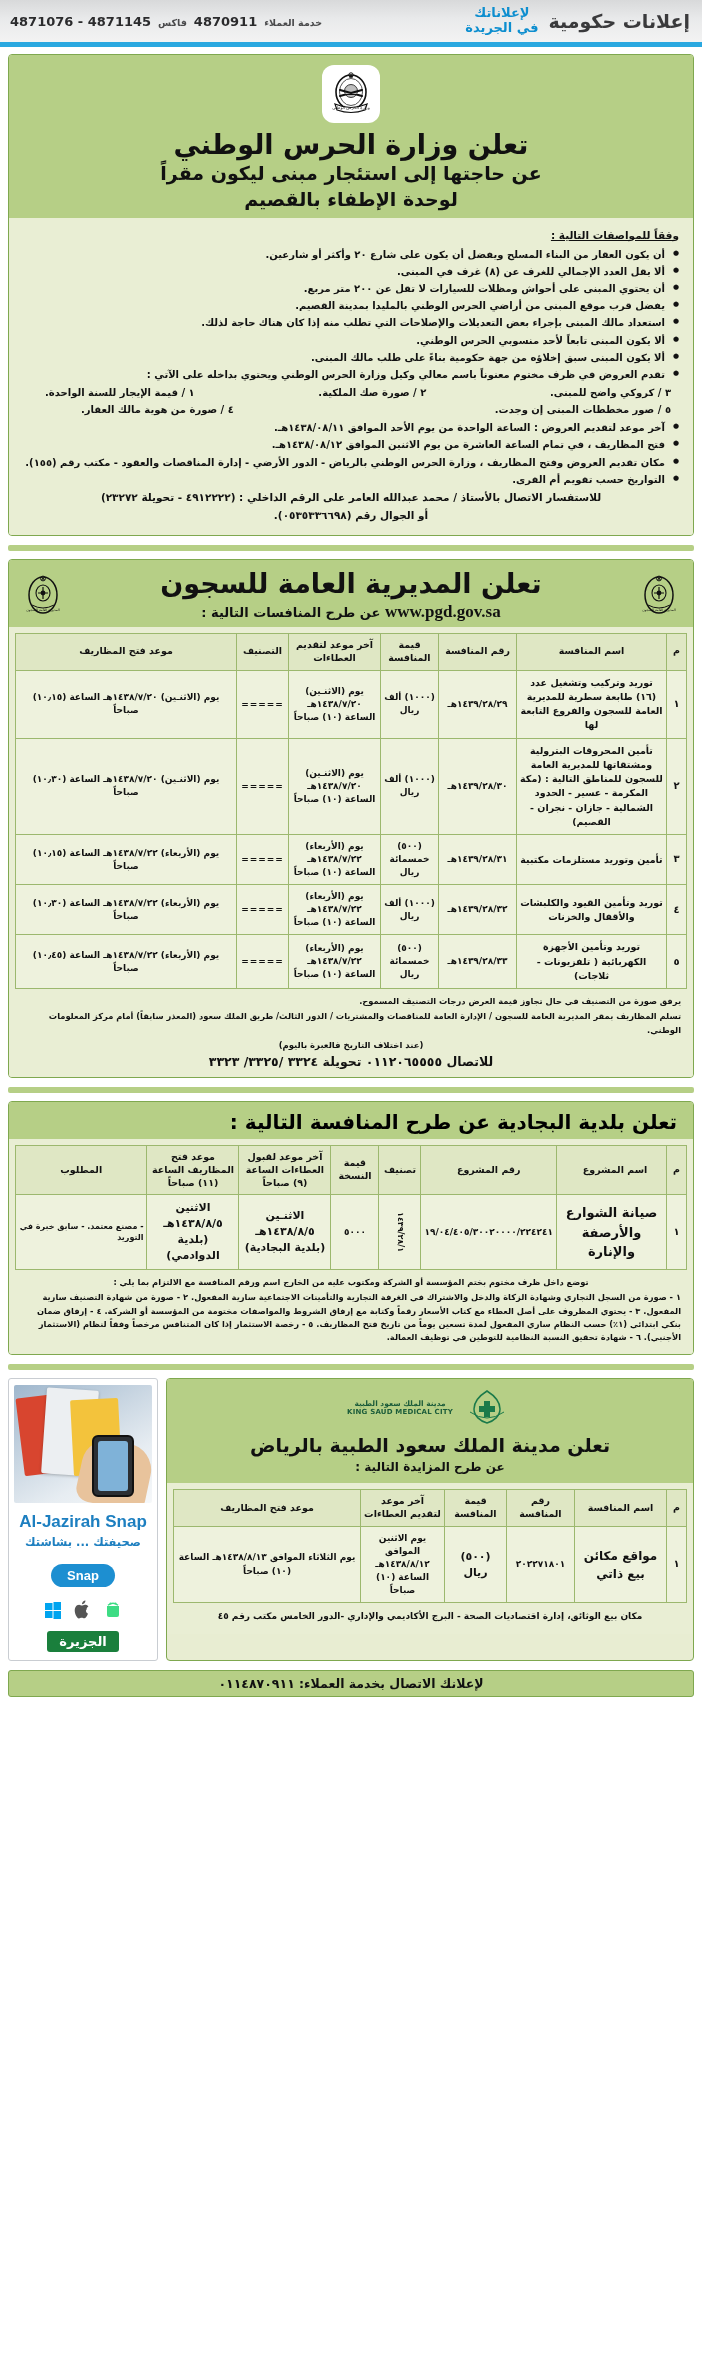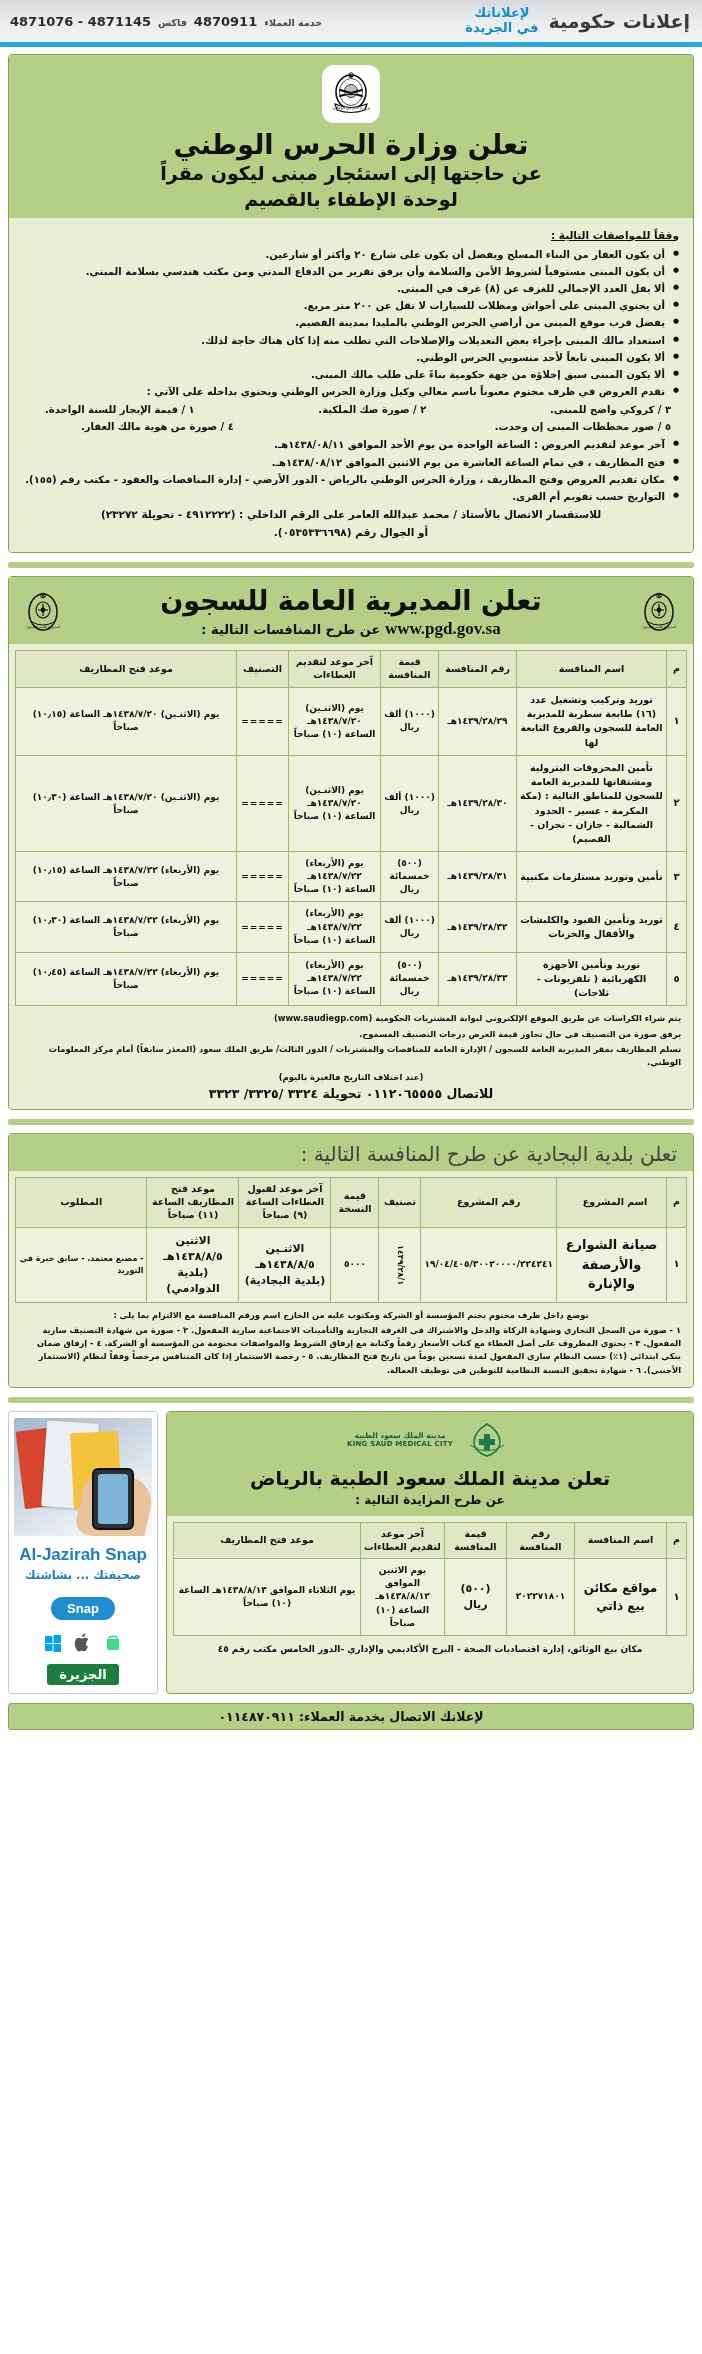--- a/index.html
+++ b/index.html
@@ -148,21 +148,21 @@
 
   
   .head-3col { display: flex; align-items: center; justify-content: space-between; gap: 6px; }
   .crest-sm { width: 48px; height: 48px; flex: 0 0 48px; display:flex; align-items:center; justify-content:center;}
   .head-center { flex: 1 1 auto; text-align: center; }
   .url { font-family: "Liberation Serif", serif; font-size: 17px; font-weight: bold; color:#111; }
   .head-sub { font-size: 13px; font-weight: bold; color: #111; margin-top: 2px; }
   .head-sub .url { vertical-align: baseline; }
 
   
-  .title-line-3 { font-size: 20px; font-weight: normal; color: #404040; text-align: right; padding-right: 6px;}
+  .title-line-3 { font-size: 20px; font-weight: bold; color: #000000; text-align: right; padding-right: 6px;}
 
   
   .ksmc-wrap { display: flex; gap: 8px; margin: 0 8px 9px 8px; align-items: stretch; }
   .ksmc-main { flex: 1 1 auto; border: 1px solid #7fa84f; border-radius: 4px; background: #e8edd2; overflow: hidden;}
   .ksmc-side {
     flex: 0 0 150px; border: 1px solid #c9cdd2; border-radius: 3px; background: #fff;
     display: flex; flex-direction: column; align-items: center; padding: 6px 5px 8px 5px;
   }
   .side-photo {
     width: 100%; height: 118px; border-radius: 2px;
@@ -237,21 +237,20 @@
       </svg>
     </div>
     <div class="title-xl">تعلن وزارة الحرس الوطني</div>
     <div class="title-md">عن حاجتها إلى استئجار مبنى ليكون مقراً</div>
     <div class="title-md">لوحدة الإطفاء بالقصيم</div>
   </div>
   <div class="ad-body">
     <div class="specs-title">وفقاً للمواصفات التالية :</div>
     <ul class="bullets">
       <li>أن يكون العقار من البناء المسلح ويفضل أن يكون على شارع ٢٠ وأكثر أو شارعين.</li>
-      <li>أن يكون المبنى مستوفياً لشروط الأمن والسلامة وأن يرفق تقرير من الدفاع المدني ومن مكتب هندسي بسلامة المبنى.</li>
       <li>ألا يقل العدد الإجمالي للغرف عن (٨) غرف في المبنى.</li>
       <li>أن يحتوي المبنى على أحواش ومظلات للسيارات لا تقل عن ٢٠٠ متر مربع.</li>
       <li>يفضل قرب موقع المبنى من أراضي الحرس الوطني بالمليدا بمدينة القصيم.</li>
       <li>استعداد مالك المبنى بإجراء بعض التعديلات والإصلاحات التي تطلب منه إذا كان هناك حاجة لذلك.</li>
       <li>ألا يكون المبنى تابعاً لأحد منسوبي الحرس الوطني.</li>
       <li>ألا يكون المبنى سبق إخلاؤه من جهة حكومية بناءً على طلب مالك المبنى.</li>
       <li>تقدم العروض في ظرف مختوم معنوناً باسم معالي وكيل وزارة الحرس الوطني ويحتوي بداخله على الآتي :</li>
     </ul>
     <div class="numrow">
       <span>٣ / كروكي واضح للمبنى.</span>
@@ -367,21 +366,20 @@
           <td>١٤٣٩/٢٨/٣٣هـ</td>
           <td>(٥٠٠) خمسمائة ريال</td>
           <td>يوم (الأربعاء) ١٤٣٨/٧/٢٢هـ الساعة (١٠) صباحاً</td>
           <td class="dash">=====</td>
           <td>يوم (الأربعاء) ١٤٣٨/٧/٢٢هـ الساعة (١٠٫٤٥) صباحاً</td>
         </tr>
       </tbody>
     </table>
 
     <div class="note-block">
-      <p>يتم شراء الكراسات عن طريق الموقع الإلكتروني لبوابة المشتريات الحكومية (www.saudiegp.com)</p>
       <p>يرفق صورة من التصنيف في حال تجاوز قيمة العرض درجات التصنيف المسموح.</p>
       <p>تسلم المظاريف بمقر المديرية العامة للسجون / الإدارة العامة للمناقصات والمشتريات / الدور الثالث/ طريق الملك سعود (المعذر سابقاً) أمام مركز المعلومات الوطني.</p>
       <div class="small-center">(عند اختلاف التاريخ فالعبرة باليوم)</div>
       <div class="phone-line">للاتصال ٠١١٢٠٦٥٥٥٥ تحويلة ٣٣٢٤ /٣٣٢٥/ ٣٣٢٣</div>
     </div>
   </div>
 </div>
 
 <div class="rule-green"></div>
 

